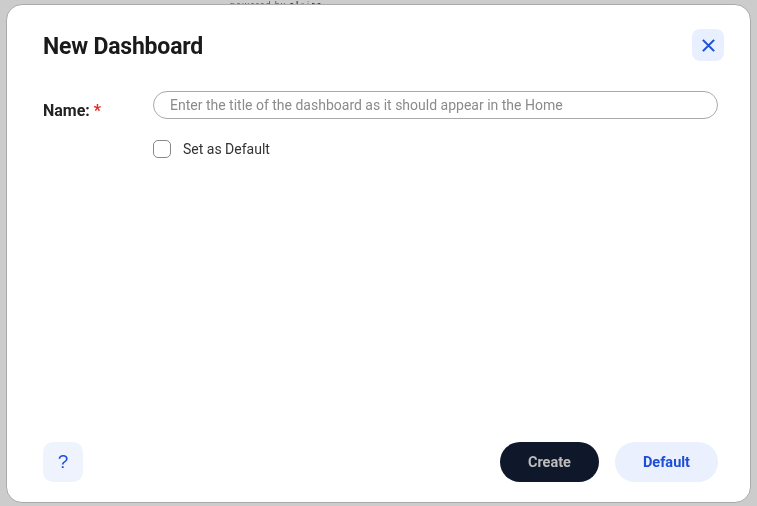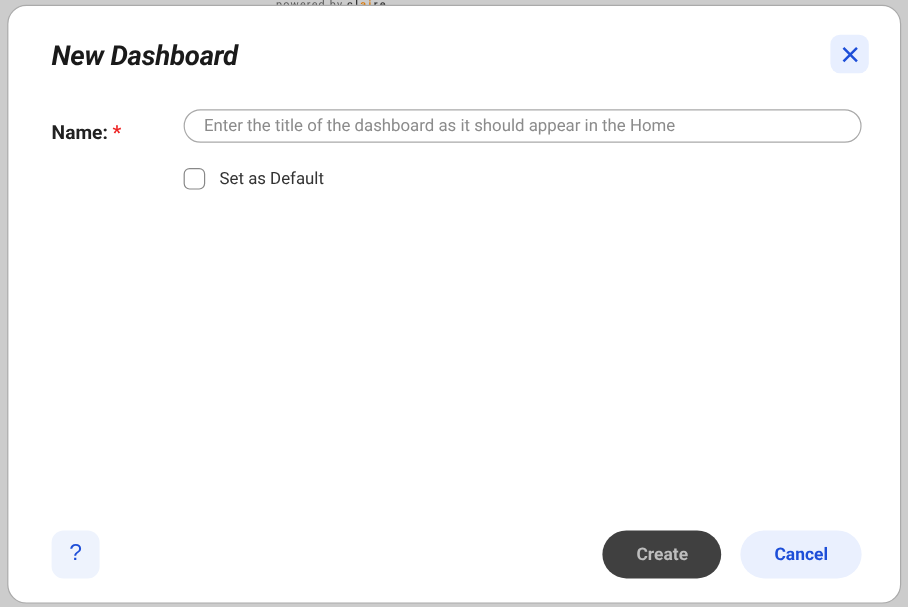--- a/index.html
+++ b/index.html
@@ -42,21 +42,20 @@
       border-radius: 16px;
       border: 1px solid #aaa;
       padding: 28px 32px 20px 36px;
       display: flex;
       flex-direction: column;
     }
     .modal-header {
       display: flex;
       justify-content: space-between;
       align-items: flex-start;
-      font-style: italic;
     }
     .modal-title {
       font-size: 23px;
       font-weight: 700;
       color: #1a1a1a;
       letter-spacing: -0.2px;
     }
     .close-btn {
       width: 32px;
       height: 32px;
@@ -170,21 +169,21 @@
       height: 40px;
       padding: 0 28px;
       border-radius: 20px;
       border: none;
       font-size: 14.5px;
       font-weight: 700;
       cursor: pointer;
       font-family: inherit;
     }
     .btn-create {
-      background: #404040;
+      background: #0f172a;
       color: #bdbdbd;
       cursor: not-allowed;
     }
     .btn-cancel {
       background: #eaf0fe;
       color: #1d4ed8;
     }
   </style>
 </head>
 <body>
@@ -219,17 +218,17 @@
       <div class="checkbox"></div>
       <span class="checkbox-label">Set as Default</span>
     </div>
 
   </div>
 
   <div class="modal-footer">
     <button class="help-btn">?</button>
     <div class="footer-actions">
       <button class="btn btn-create" disabled="">Create</button>
-      <button class="btn btn-cancel">Cancel</button>
+      <button class="btn btn-cancel">Default</button>
     </div>
   </div>
 
 </div>
 
 </body></html>

